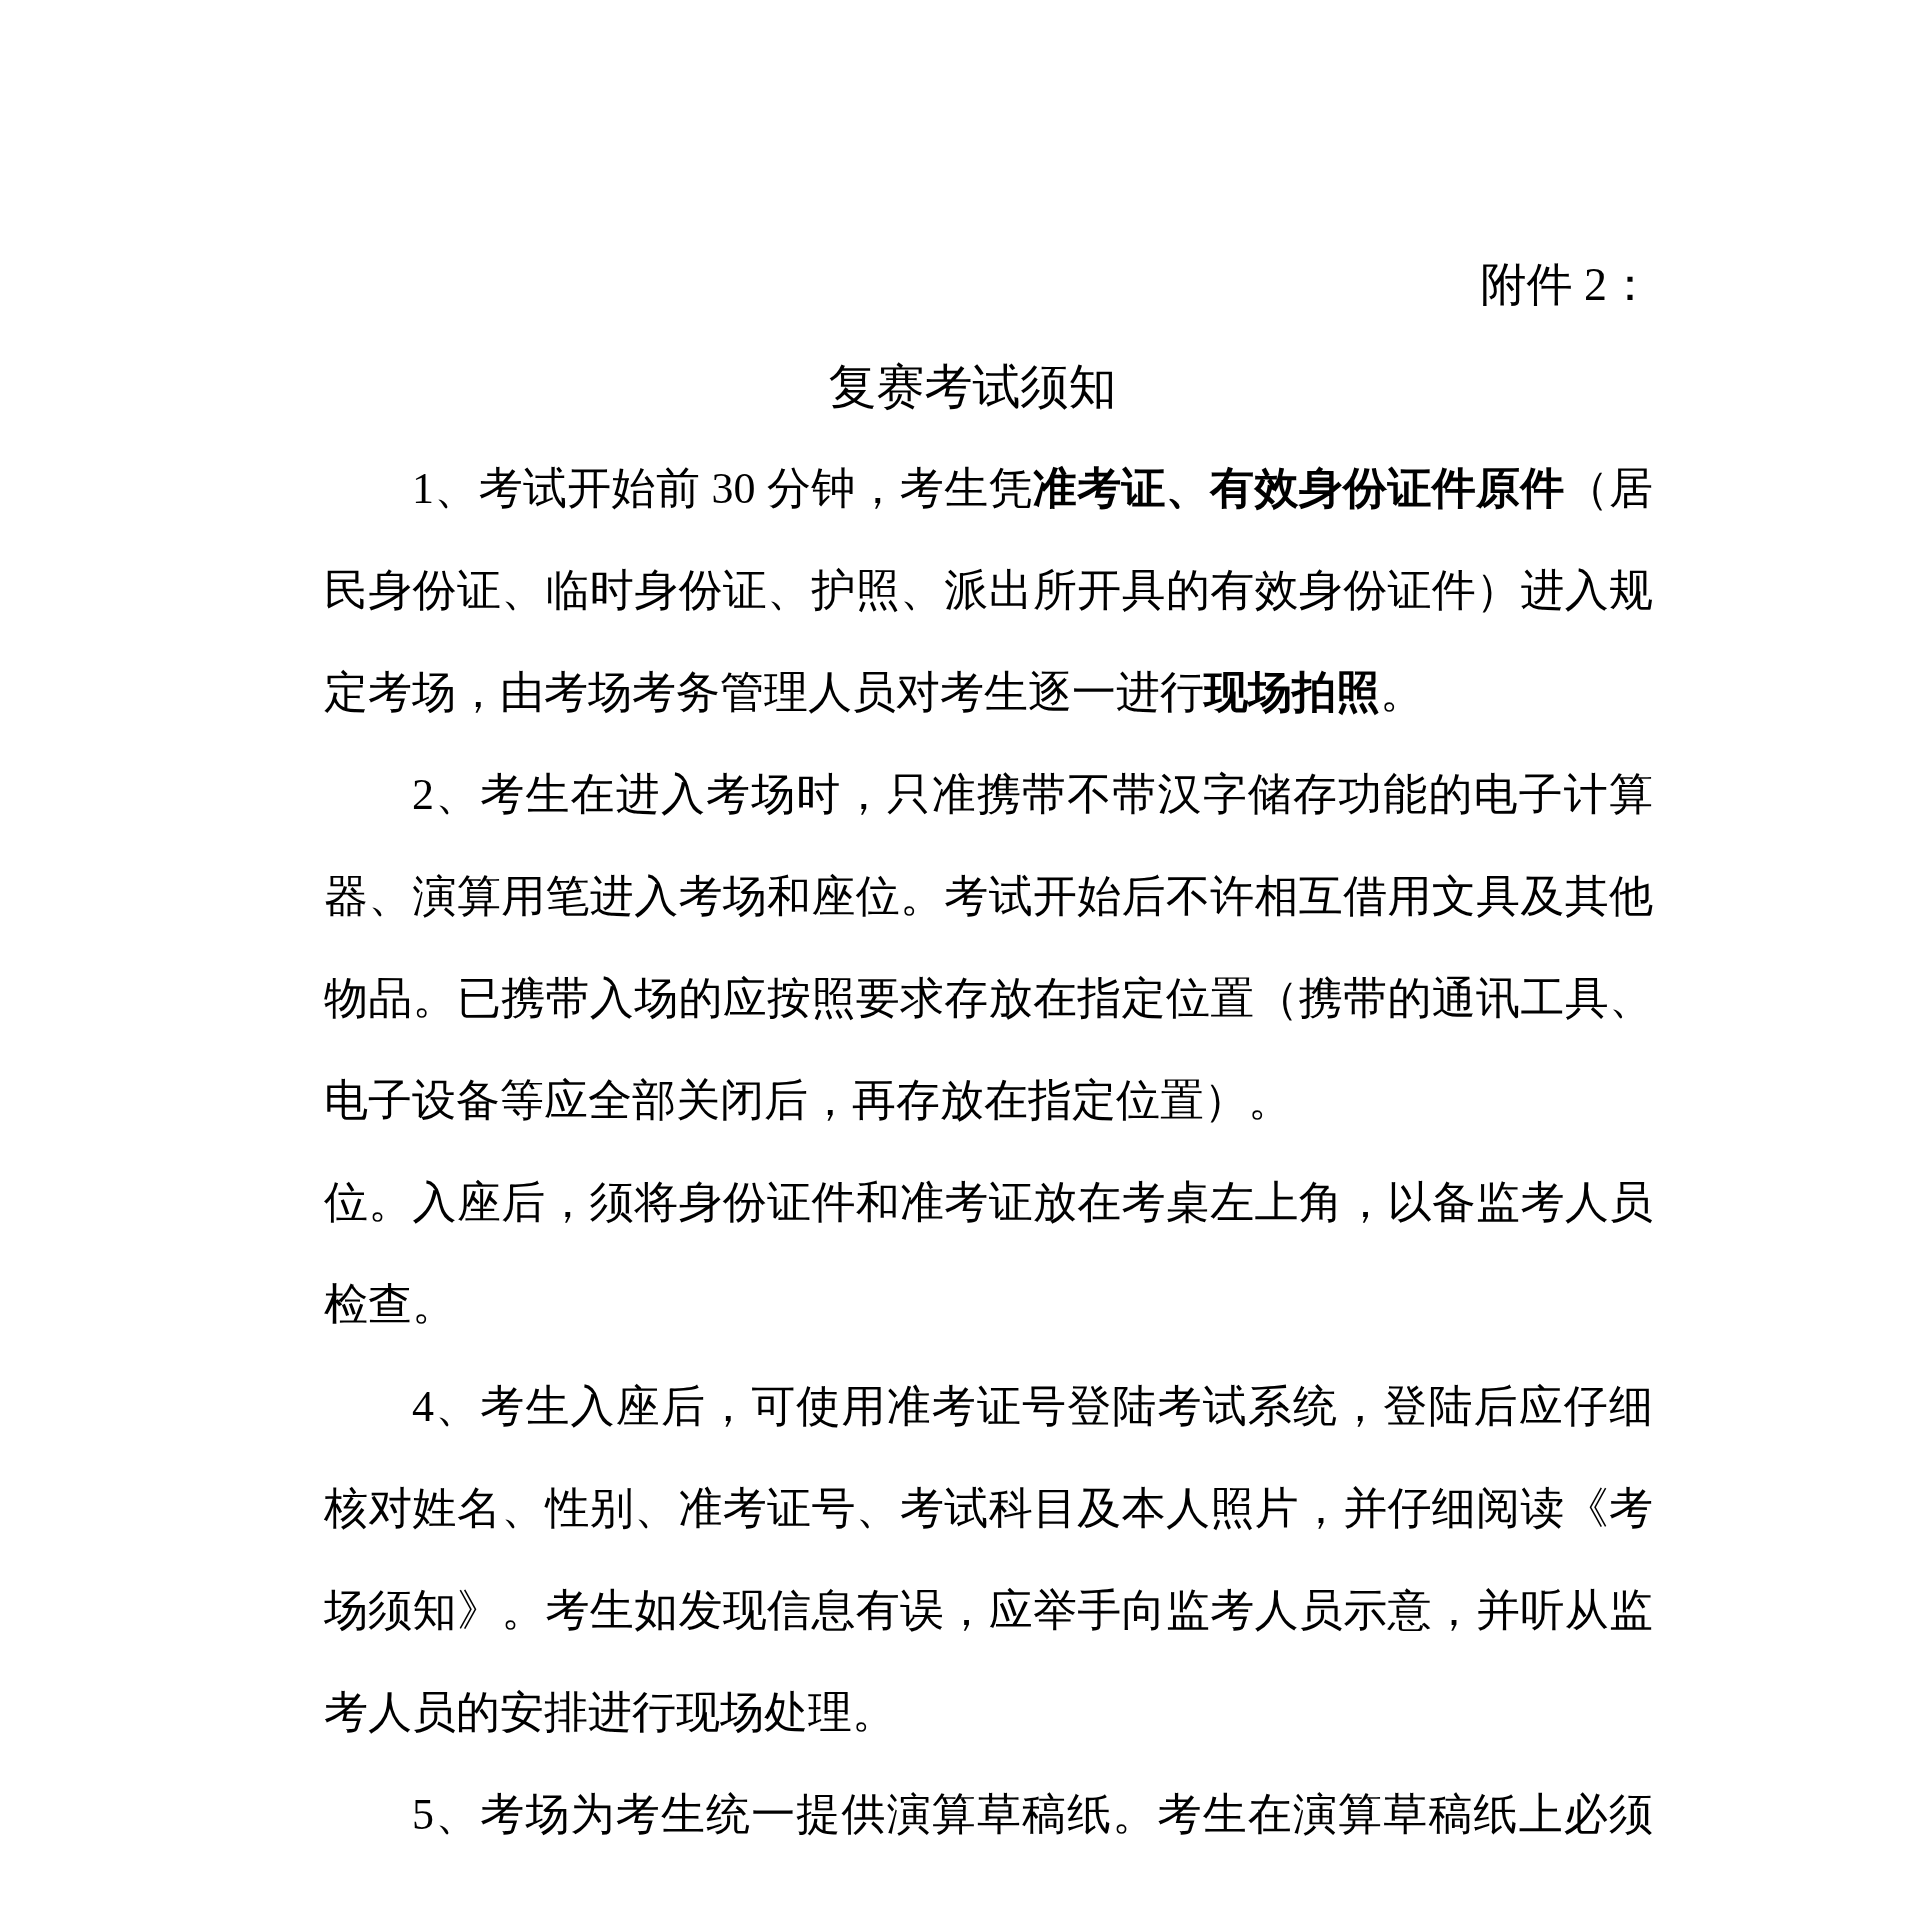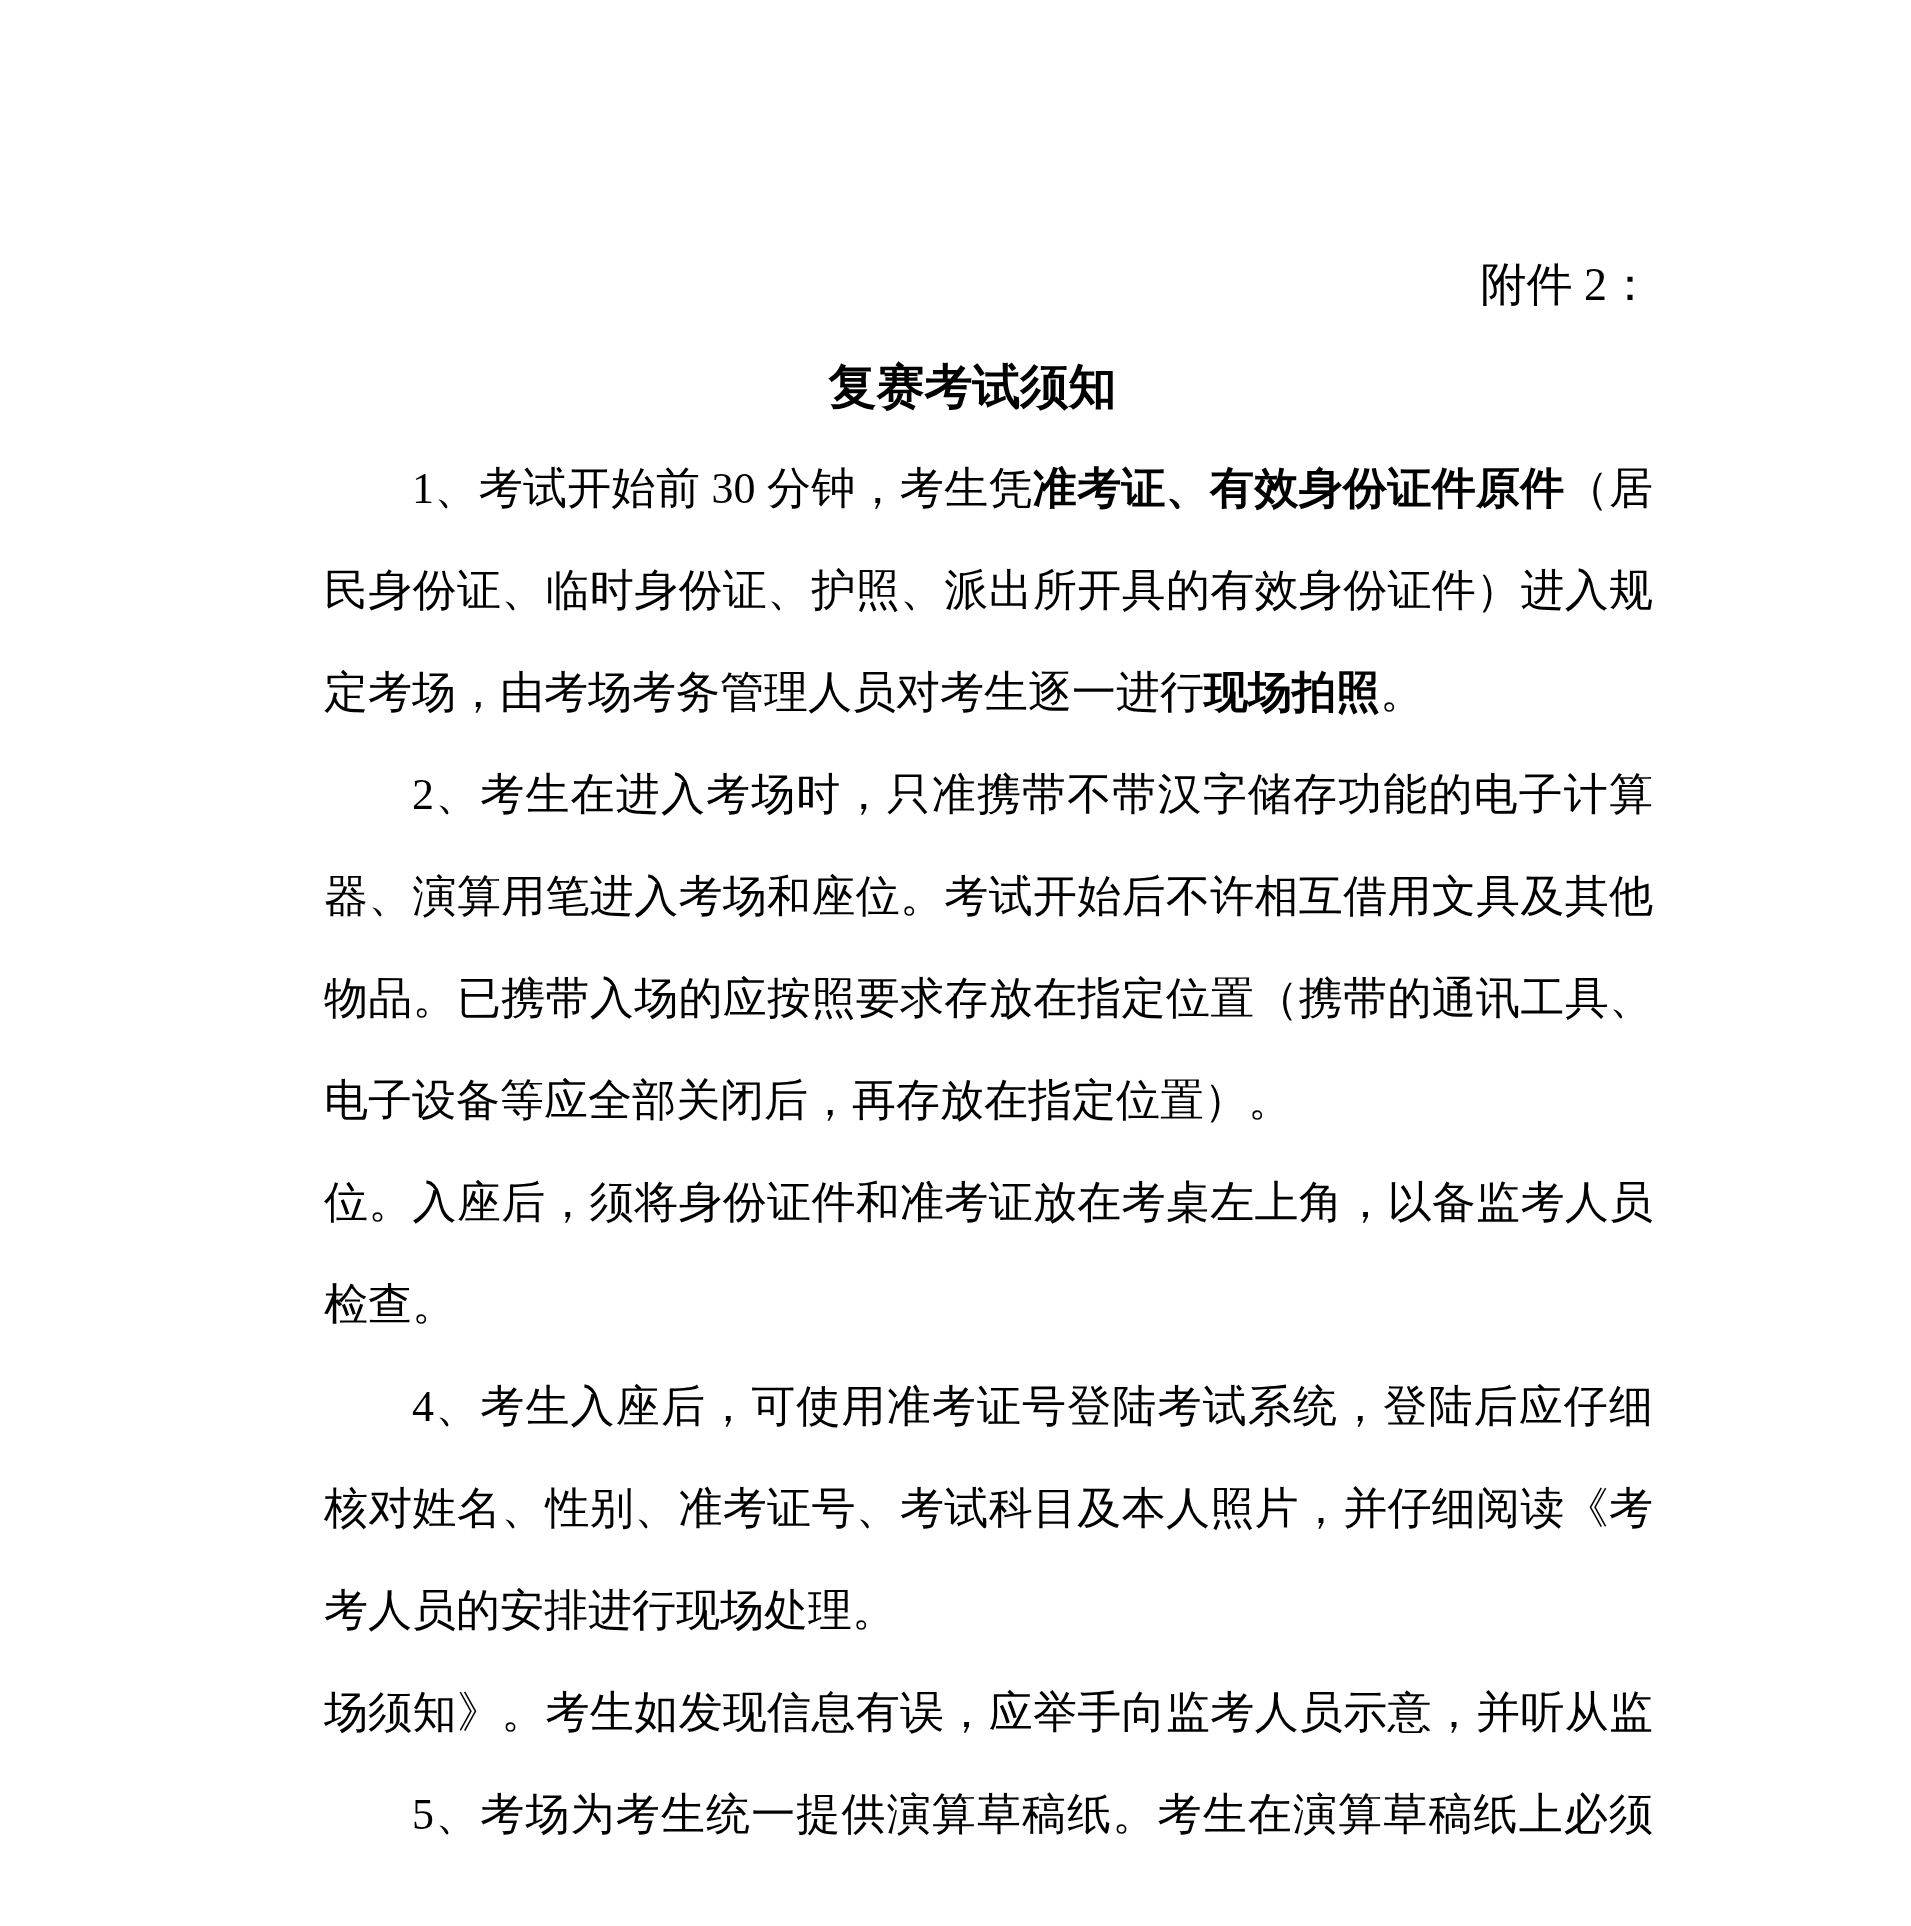--- a/index.html
+++ b/index.html
@@ -40,21 +40,21 @@
   .attachment-line {
     height: 102px;
     line-height: 102px;
     font-size: 46px;
     text-align: right;
   }
   .title-line {
     height: 102px;
     line-height: 102px;
     font-size: 48px;
-    font-weight: bold;
+    font-weight: normal;
     text-align: center;
   }
 </style>
 </head>
 <body>
 
 <div class="page">
   <div class="attachment-line">附件 2：</div>
   <div class="title-line">复赛考试须知</div>
   <div>
@@ -62,19 +62,19 @@
       <div class="line justify"><span class="run">民身份证、临时身份证、护照、派出所开具的有效身份证件）进入规</span></div>
       <div class="line"><span class="run">定考场，由考场考务管理人员对考生逐一进行</span><span class="run bold">现场拍照</span><span class="run">。</span></div>
       <div class="line indent justify"><span class="run">2、考生在进入考场时，只准携带不带汉字储存功能的电子计算</span></div>
       <div class="line justify"><span class="run">器、演算用笔进入考场和座位。考试开始后不许相互借用文具及其他</span></div>
       <div class="line justify"><span class="run">物品。已携带入场的应按照要求存放在指定位置（携带的通讯工具、</span></div>
       <div class="line"><span class="run">电子设备等应全部关闭后，再存放在指定位置）。</span></div>
       <div class="line justify"><span class="run">位。入座后，须将身份证件和准考证放在考桌左上角，以备监考人员</span></div>
       <div class="line"><span class="run">检查。</span></div>
       <div class="line indent justify"><span class="run">4、考生入座后，可使用准考证号登陆考试系统，登陆后应仔细</span></div>
       <div class="line justify"><span class="run">核对姓名、性别、准考证号、考试科目及本人照片，并仔细阅读《考</span></div>
+      <div class="line justify"><span class="run">场须知》。考生如发现信息有误，应举手向监考人员示意，并听从监</span></div>
       <div class="line"><span class="run">考人员的安排进行现场处理。</span></div>
-      <div class="line justify"><span class="run">场须知》。考生如发现信息有误，应举手向监考人员示意，并听从监</span></div>
       <div class="line indent justify"><span class="run">5、考场为考生统一提供演算草稿纸。考生在演算草稿纸上必须</span></div>
     </div>
 
 </div>
 
 
 </body></html>

